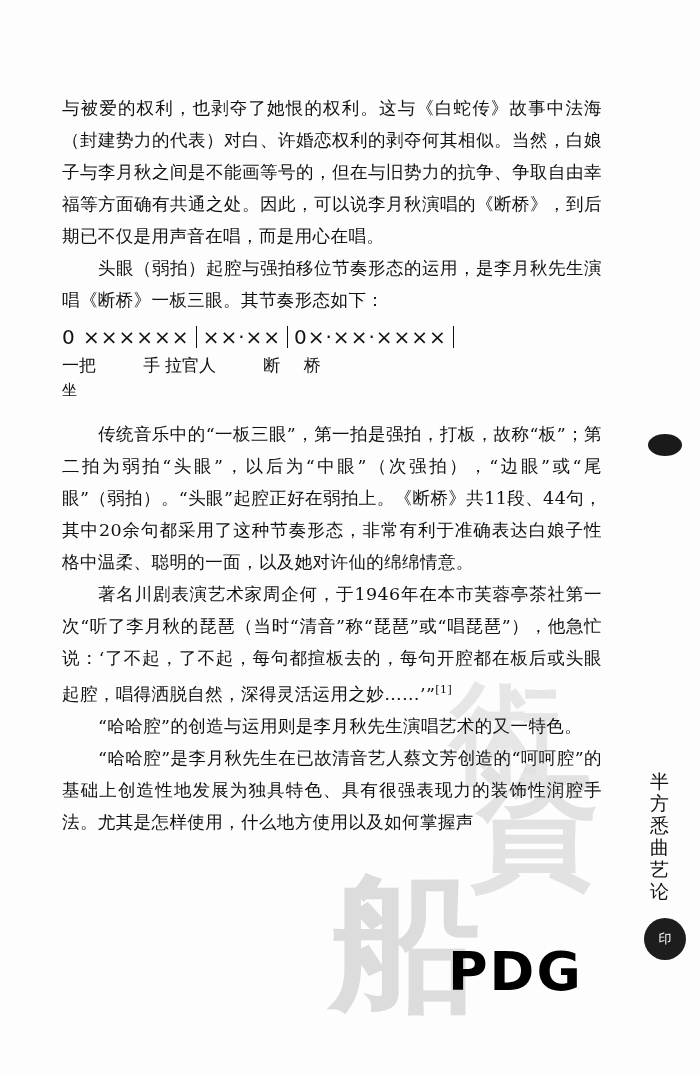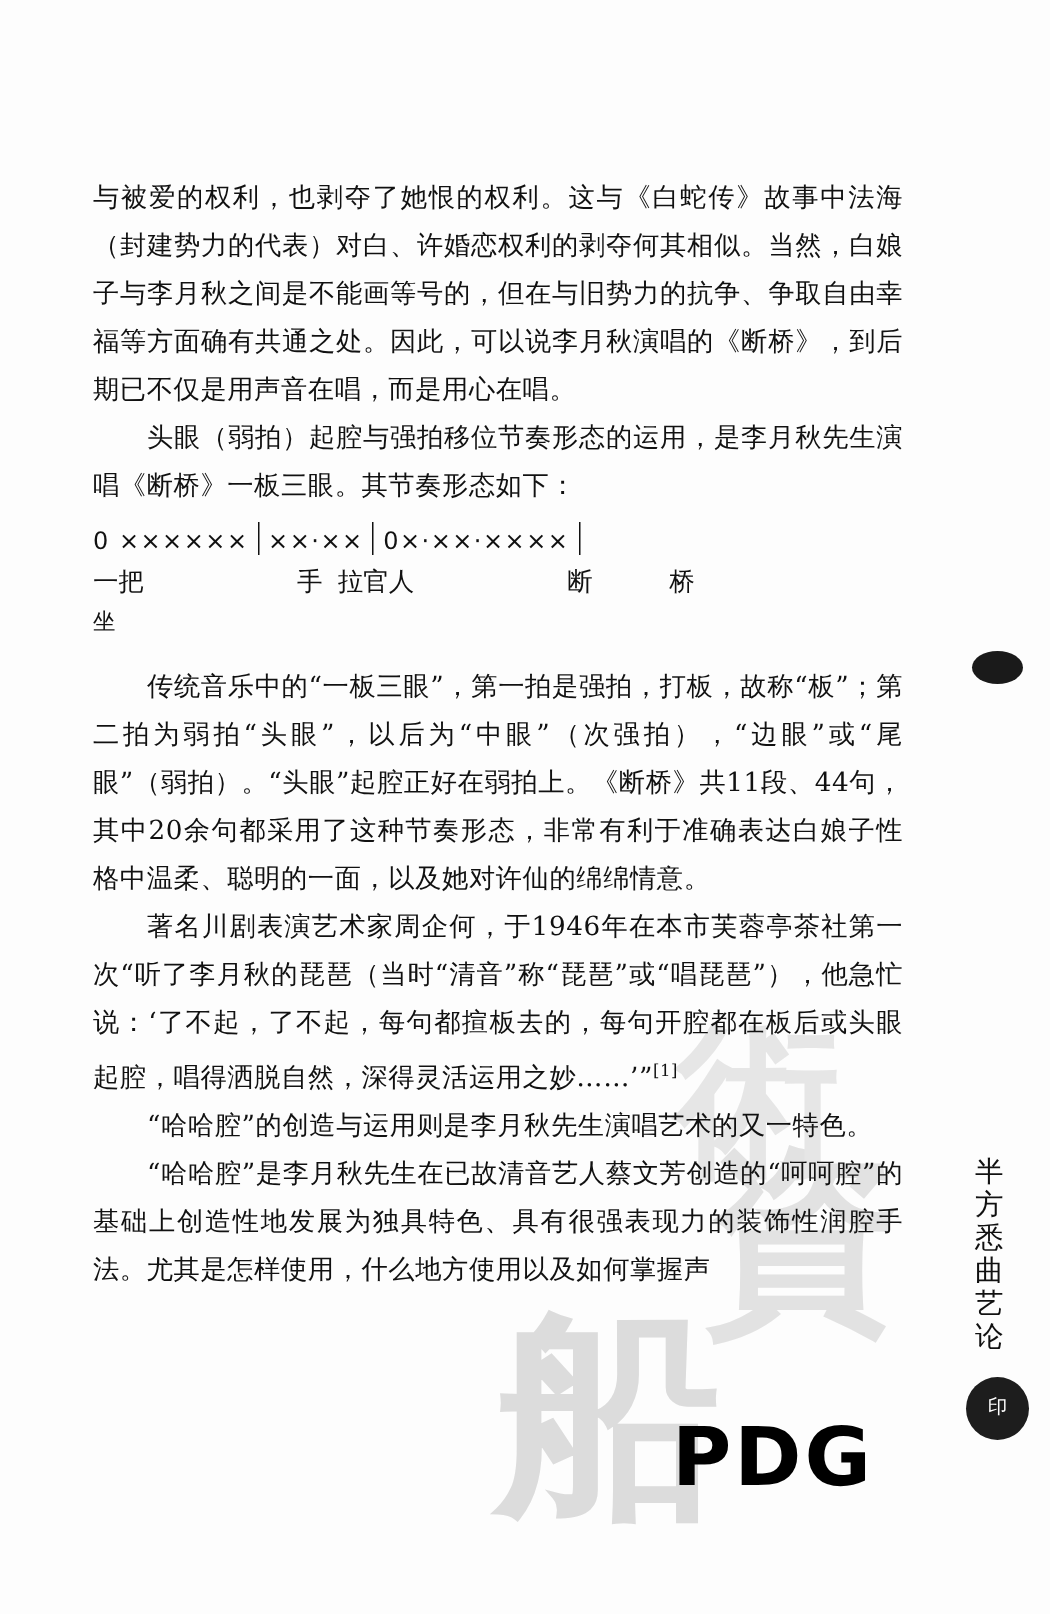--- a/index.html
+++ b/index.html
@@ -21,21 +21,21 @@
     position: absolute;
     left: 0; top: 0;
     width: 700px;
     height: 1076px;
     background: #fdfdfd;
   }
 
   .text-column {
     position: absolute;
     left: 62px;
-    top: 116px;
+    top: 92px;
     width: 540px;
   }
 
   p.para {
     margin: 0 0 0 0;
     font-size: 17.5px;
     line-height: 32px;
     text-align: justify;
     text-justify: inter-ideograph;
     letter-spacing: 0.4px;
@@ -44,39 +44,39 @@
     text-indent: 36px;
   }
 
   
   .notation {
     margin-top: 6px;
     margin-bottom: 2px;
     position: relative;
   }
   .note-line {
-    font-size: 16px;
+    font-size: 20px;
     line-height: 30px;
     letter-spacing: 1px;
     white-space: nowrap;
     font-family: "DejaVu Sans", "Liberation Sans", sans-serif;
   }
   .note-line .barline {
     display: inline-block;
     width: 0;
     border-left: 1px solid #111;
     height: 22px;
     vertical-align: -4px;
     margin: 0 6px;
   }
   .lyric-line {
     font-size: 17px;
     line-height: 28px;
     white-space: pre;
-    font-family: Liberation Mono, monospace;
+    font-family: Liberation Sans, sans-serif;
   }
   .small-mark {
     font-size: 15px;
     line-height: 20px;
   }
 
   
   .watermark {
     position: absolute;
     pointer-events: none;

